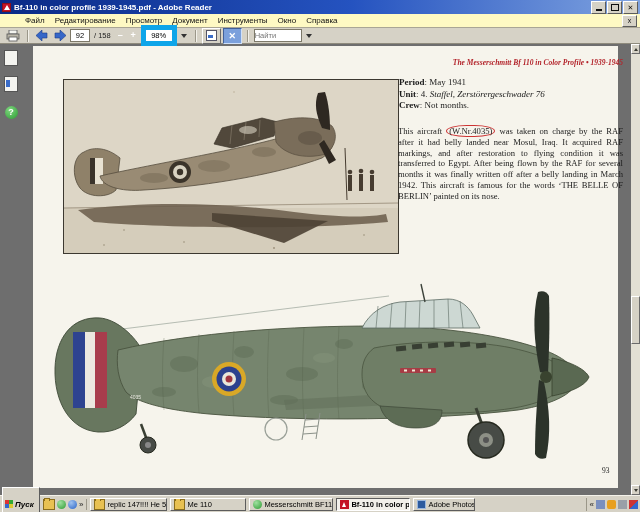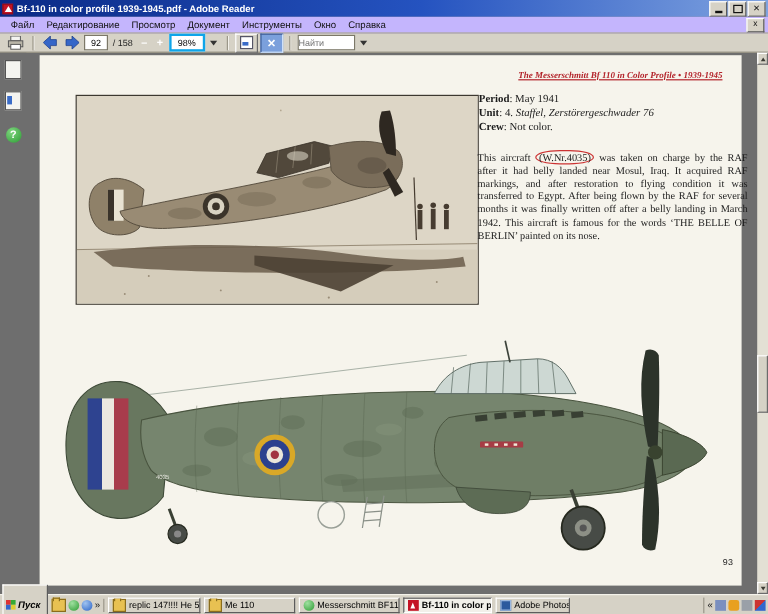--- a/index.html
+++ b/index.html
@@ -16,38 +16,38 @@
     box-shadow:inset 0 0 0 1px #8c0e1b;position:relative;}
   #titlebar .appicon:after{content:"";position:absolute;left:2px;top:2px;border-left:3px solid transparent;
     border-right:3px solid transparent;border-bottom:5px solid #fff;}
   #titlebar .wtitle{color:#fff;font-size:8px;font-weight:bold;white-space:nowrap;overflow:hidden;flex:1;}
   .winbtn{width:13px;height:11px;margin-left:1px;background:#d6d2c6;border-top:1px solid #fff;
     border-left:1px solid #fff;border-right:1px solid #5c5c5c;border-bottom:1px solid #5c5c5c;
     display:flex;align-items:center;justify-content:center;font-size:7px;line-height:7px;color:#111;flex:0 0 auto;}
   .winbtn .minbar{width:6px;height:2px;background:#111;margin-top:5px;}
   .winbtn .restbox{width:6px;height:5px;border:1px solid #111;margin-top:1px;}
   
-  #menubar{position:absolute;left:0;top:14px;width:640px;height:14px;background:#c4b5fd;
-    border-bottom:1px solid #a9a595;display:flex;align-items:center;padding-left:4px;box-sizing:border-box;}
+  #menubar{position:absolute;left:0;top:14px;width:640px;height:14px;background:#fef9c3;
+    border-bottom:1px solid #a9a595;display:flex;align-items:center;padding-left:20px;box-sizing:border-box;}
   #menubar .mitem{font-size:8px;color:#111;padding:1px 5px;white-space:nowrap;}
   #menubar .spacer{flex:1;}
   #menubar .docclose{width:13px;height:10px;margin-right:3px;background:#d6d2c6;border-top:1px solid #fff;
     border-left:1px solid #fff;border-right:1px solid #5c5c5c;border-bottom:1px solid #5c5c5c;
     font-size:7px;line-height:9px;text-align:center;color:#111;}
   
   #toolbar{position:absolute;left:0;top:28px;width:640px;height:16px;background:#d6d2c6;
     border-bottom:1px solid #8e8a7c;display:flex;align-items:center;padding-left:4px;box-sizing:border-box;gap:2px;}
   .tsep{width:1px;height:12px;background:#9b9789;border-right:1px solid #f3f1ea;margin:0 3px;}
   .tbtn{height:13px;display:flex;align-items:center;justify-content:center;background:#d6d2c6;padding:0 2px;}
   .pagebox{width:18px;height:11px;background:#fff;border:1px solid #7c7868;font-size:7.5px;
     text-align:center;font-family:"Liberation Sans",sans-serif;padding:0;}
   .pagetotal{font-size:7.5px;color:#222;margin:16px 2px;white-space:nowrap;}
   .zoomcircle{width:11px;height:11px;border-radius:50%;background:radial-gradient(circle at 35% 30%,#7fა,#6f9ae0 30%,#2c5cc0);
     color:#fff;font-size:9px;line-height:10px;font-weight:bold;text-align:center;}
-  .zoombox{width:26px;height:11px;background:#fff;border:2px solid #0ea5e9;font-size:7.5px;
+  .zoombox{width:26px;height:11px;background:#fff;border:5px solid #0ea5e9;font-size:7.5px;
     display:flex;align-items:center;justify-content:center;}
   .ddarrow{width:11px;height:13px;display:flex;align-items:center;justify-content:center;}
   .ddarrow i{width:0;height:0;border-left:3px solid transparent;border-right:3px solid transparent;
     border-top:4px solid #333;}
   .sqbtn{width:17px;height:14px;border-top:1px solid #fff;border-left:1px solid #fff;
     border-right:1px solid #6b6b6b;border-bottom:1px solid #6b6b6b;background:#d6d2c6;
     display:flex;align-items:center;justify-content:center;}
   .sqbtn.active{background:#7ba0dc;border-top:1px solid #41609a;border-left:1px solid #41609a;
     border-right:1px solid #cfe0f8;border-bottom:1px solid #cfe0f8;color:#fff;font-size:9px;font-weight:bold;}
   .fitglyph{width:9px;height:9px;background:#fff;border:1px solid #556;position:relative;}
@@ -69,28 +69,28 @@
   .scrollbtn i{width:0;height:0;border-left:2.5px solid transparent;border-right:2.5px solid transparent;}
   .scrollbtn.up i{border-bottom:3.5px solid #3a3a32;}
   .scrollbtn.down i{border-top:3.5px solid #3a3a32;}
   #scrollthumb{position:absolute;left:0;top:252px;width:9px;height:48px;background:#d6d2c6;
     border-top:1px solid #fff;border-left:1px solid #fff;border-right:1px solid #6b6b6b;
     border-bottom:1px solid #6b6b6b;box-sizing:border-box;}
   
   #pdfpage{position:absolute;left:33px;top:46px;width:585px;height:442px;background:#f6f4ec;}
   #photo{position:absolute;left:30px;top:33px;width:334px;height:173px;border:1px solid #3c3830;}
   #prheader{position:absolute;left:378px;top:12px;width:212px;font-family:"Liberation Serif",serif;
-    font-style:italic;font-weight:bold;font-size:7.5px;color:#b3242b;text-align:center;line-height:9px;text-decoration:underline;}
+    font-style:italic;font-weight:bold;font-size:7.5px;color:#b3242b;text-align:right;line-height:9px;}
   #infoblock{position:absolute;left:366px;top:31px;width:230px;font-family:"Liberation Serif",serif;
     font-size:9px;color:#1c1c1c;line-height:11.5px;}
   #infoblock b{font-weight:bold;}
   #paragraph{position:absolute;left:365px;top:80px;width:225px;font-family:"Liberation Serif",serif;
     font-size:8.6px;color:#1c1c1c;line-height:10.8px;text-align:justify;}
   .circled{border:1.3px solid #cc3333;border-radius:50% / 60%;padding:0 2px;}
-  #pagenum{position:absolute;left:569px;top:420px;font-family:Liberation Mono, monospace;
+  #pagenum{position:absolute;left:569px;top:420px;font-family:Liberation Serif, serif;
     font-size:7.5px;color:#222;}
   #profile{position:absolute;left:11px;top:236px;width:578px;height:186px;}
   
   #taskbar{position:absolute;left:0;top:495px;width:640px;height:17px;background:#d6d2c6;
     border-top:1px solid #f4f2ea;display:flex;align-items:center;padding:0 2px;box-sizing:border-box;gap:3px;}
   #startbtn{width:38px;height:13px;background:#d6d2c6;border-top:1px solid #fff;border-left:1px solid #fff;
     border-right:1px solid #5c5c5c;border-bottom:1px solid #5c5c5c;display:flex;align-items:center;
     padding:16px 2px;box-sizing:border-box;flex:0 0 auto;}
   #startbtn .flag{width:8px;height:8px;display:grid;grid-template-columns:4px 4px;grid-template-rows:4px 4px;margin-right:2px;}
   #startbtn .flag i:nth-child(1){background:#d33;} #startbtn .flag i:nth-child(2){background:#3a3;}
@@ -242,21 +242,21 @@
       <rect x="306" y="95" width="4" height="16"></rect>
         <circle cx="308" cy="92" r="2.3"></circle>
     </g>
   </svg>
 
   <div id="prheader">The Messerschmitt Bf 110 in Color Profile • 1939-1945</div>
 
   <div id="infoblock">
     <div><b>Period</b><span>: May 1941</span></div>
     <div><b>Unit</b><span>: 4. </span><i>Staffel, Zerstörergeschwader 76</i></div>
-    <div><b>Crew</b><span>: Not color.</span></div>
+    <div><b>Crew</b><span>: Not months.</span></div>
   </div>
 
   <div id="paragraph"><span>This aircraft </span><span class="circled">(W.Nr.4035)</span><span> was taken on charge by the RAF after it had belly landed near Mosul, Iraq. It acquired RAF markings, and after restoration to flying condition it was transferred to Egypt. After being flown by the RAF for several months it was finally written off after a belly landing in March 1942. This aircraft is famous for the words ‘THE BELLE OF BERLIN’ painted on its nose.</span></div>
 
   <div id="pagenum">93</div>
 
   <svg id="profile" viewBox="0 0 578 186">
     <defs>
       <clipPath id="fincp">
           <path d="M56,36 C28,34 12,56 11,86 C10,120 26,148 54,150 C70,151 84,143 92,132 L98,68 C88,50 70,37 56,36 Z"></path>

